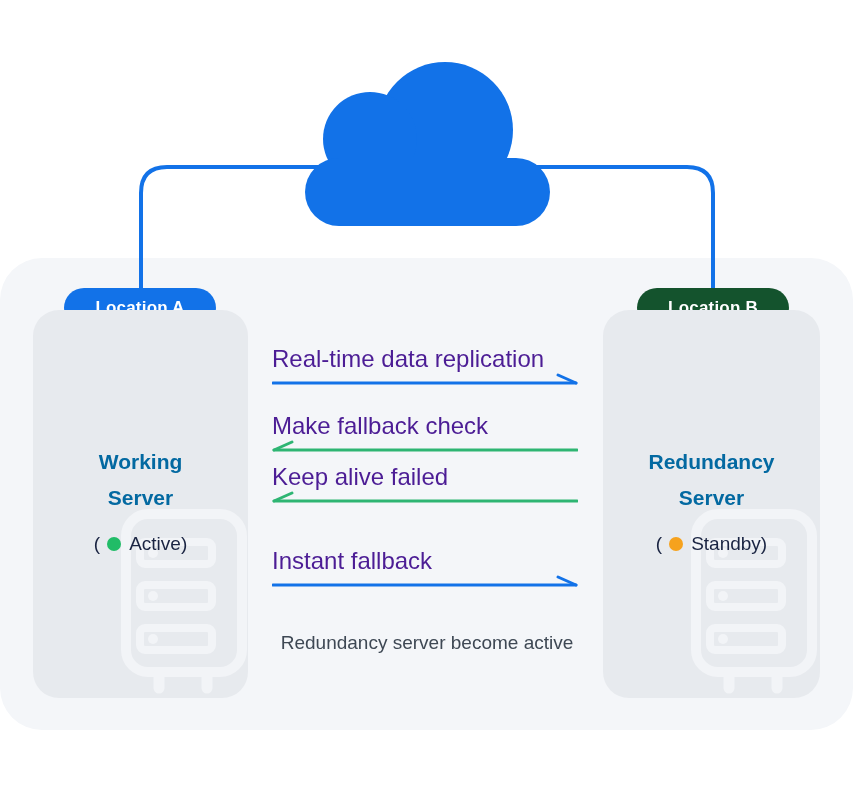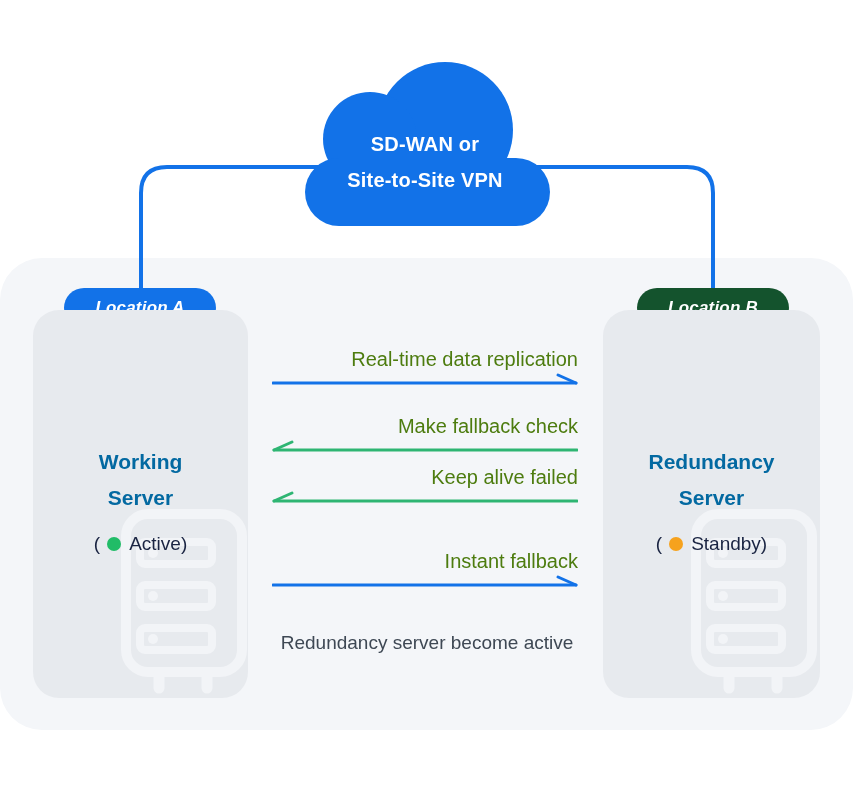--- a/index.html
+++ b/index.html
@@ -20,21 +20,21 @@
   .cloud-shape{fill:#1272E8;}
   .cloud-label{
     position:absolute;left:295px;top:126px;width:260px;
     text-align:center;color:#ffffff;font-size:20px;font-weight:700;
     line-height:36px;letter-spacing:.2px;
   }
   
   .pill{
     position:absolute;top:288px;width:152px;height:40px;border-radius:21px;
     display:flex;align-items:center;justify-content:center;
-    color:#ffffff;font-size:17px;font-weight:700;letter-spacing:.2px;font-style:italic;
+    color:#ffffff;font-size:17px;font-weight:700;letter-spacing:.2px;
   }
   .pill-a{left:64px;background:#1272E8;}
   .pill-b{left:637px;background:#14532d;}
   
   .card{
     position:absolute;top:310px;height:388px;background:#E7EAEE;
     border-radius:26px;overflow:hidden;
   }
   .card-left{left:33px;width:215px;}
   .card-right{left:603px;width:217px;}
@@ -53,22 +53,22 @@
   .dot-amber{background:#F6A21D;}
   
   .server-icon{position:absolute;left:87px;top:198px;}
   .server-icon *{stroke:#F2F4F7;}
   .server-icon .fill{fill:#F2F4F7;stroke:none;}
   
   .flows{position:absolute;left:272px;top:346px;width:306px;height:270px;}
   .flow{position:absolute;left:0;width:306px;}
   .flow-0{top:0;} .flow-1{top:67px;} .flow-2{top:118px;} .flow-3{top:202px;}
   .flow-label{
-    width:100%;text-align:right;height:26px;line-height:26px;
-    color:#4d7c0f;font-size:20px;font-weight:400;
+    width:100%;text-align:left;height:26px;line-height:26px;
+    color:#4c1d95;font-size:24px;font-weight:400;
   }
   .flow-arrow{display:block;}
   .note{
     position:absolute;left:252px;top:630px;width:350px;text-align:center;
     color:#3E4854;font-size:19px;line-height:26px;font-weight:400;
   }
 </style>
 </head>
 <body>
 
@@ -78,24 +78,20 @@
 
   <svg class="connector" width="853" height="320" viewBox="0 0 853 320">
     <path d="M141,300 L141,193 Q141,167 167,167 L687,167 Q713,167 713,193 L713,300" fill="none" stroke="#1272E8" stroke-width="4" stroke-linecap="round"></path>
   </svg>
 
   <svg class="cloud-svg" width="260" height="180" viewBox="0 0 260 180">
     <circle class="cloud-shape" cx="150" cy="75" r="68"></circle>
     <circle class="cloud-shape" cx="75" cy="84" r="47"></circle>
     <rect class="cloud-shape" x="10" y="103" width="245" height="68" rx="34"></rect>
   </svg>
-  <div class="cloud-label">
-    <div>SD-WAN or</div>
-    <div>Site-to-Site VPN</div>
-  </div>
 
   <div class="pill pill-a">
     <span>Location A</span>
   </div>
   <div class="pill pill-b">
     <span>Location B</span>
   </div>
 
   <div class="card card-left">
     <svg class="server-icon" width="128" height="186" viewBox="0 0 128 186" fill="none" stroke-width="10" stroke-linecap="round" stroke-linejoin="round">

